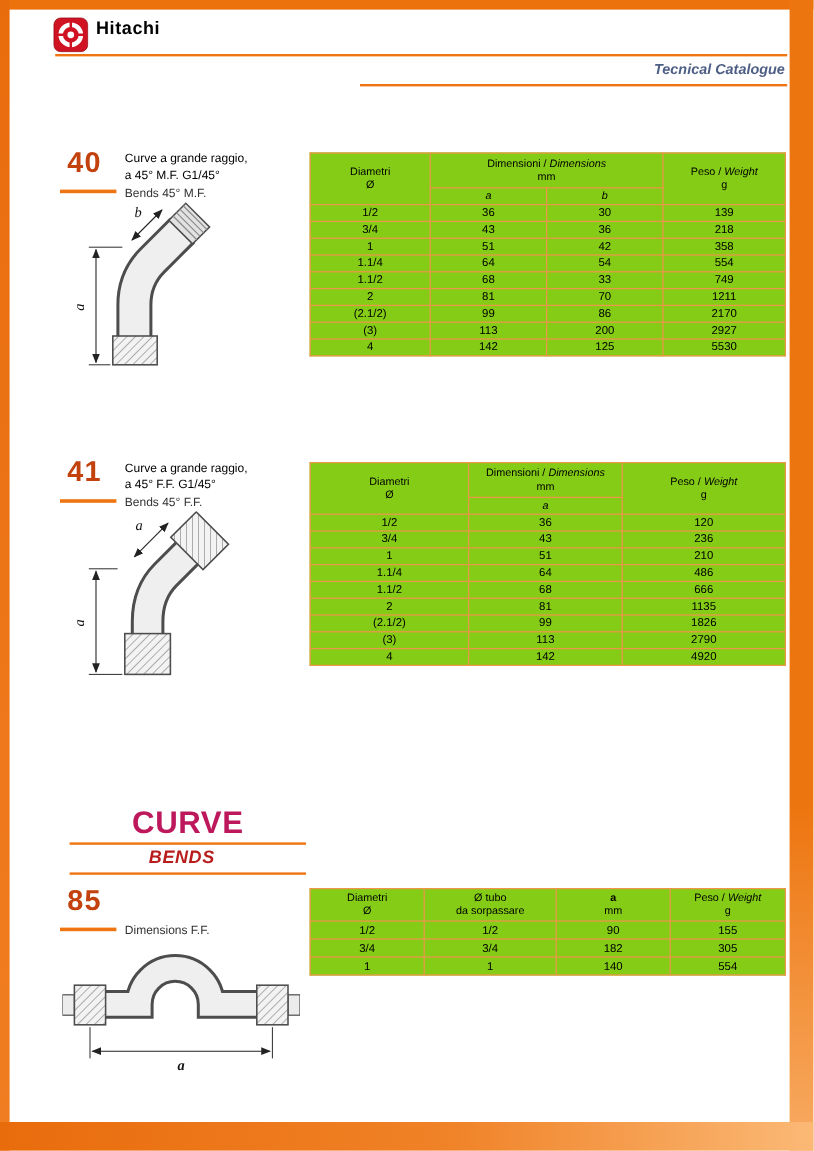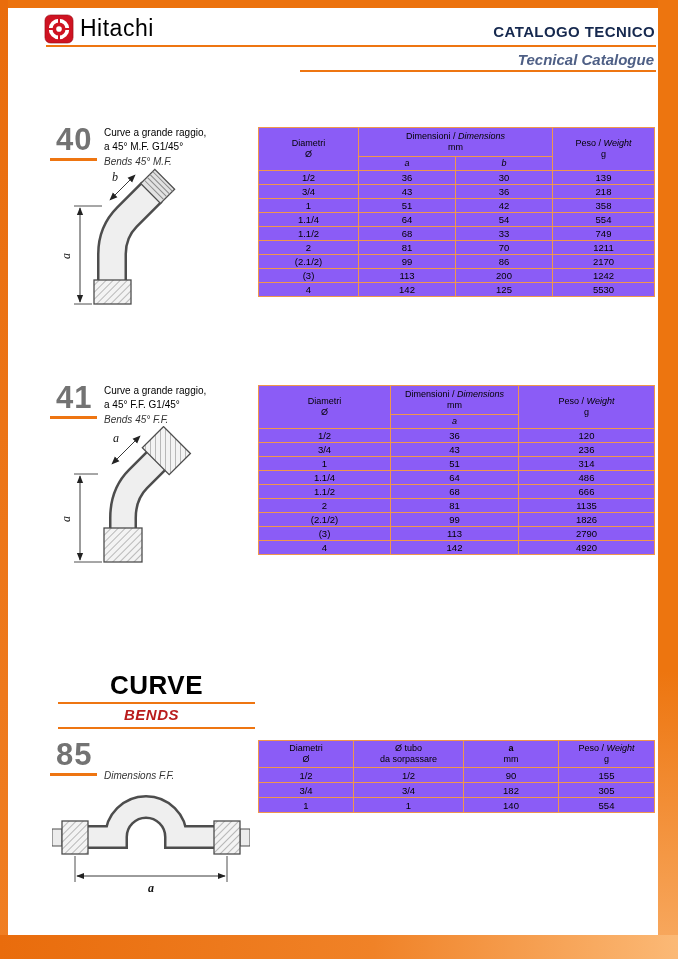--- a/index.html
+++ b/index.html
@@ -5,32 +5,32 @@
   html,body{margin:0;padding:0}
   body{background:#e9e9e9;font-family:"Liberation Sans","DejaVu Sans",sans-serif}
   .page{position:relative;width:678px;height:959px;background:#fff;margin:0 auto;overflow:hidden}
   .abs{position:absolute}
   
   .edge-top{position:absolute;left:0;top:0;width:100%;height:8px;background:#ec720d;z-index:5}
   .edge-left{position:absolute;left:0;top:0;width:8px;height:100%;background:linear-gradient(180deg,#e96c0c,#f07e22);z-index:5}
   .edge-right{position:absolute;right:0;top:0;width:20px;height:100%;background:linear-gradient(180deg,#ed750f 0%,#ed750f 70%,#f8ab63 100%);z-index:5}
   .edge-bottom{position:absolute;left:0;bottom:0;width:100%;height:24px;background:linear-gradient(90deg,#e96c0c 0%,#f08227 55%,#fbb976 100%);z-index:6}
   
-  .brand{left:80px;top:15px;font-size:23px;font-weight:normal;color:#000;letter-spacing:.5px}
+  .brand{left:80px;top:15px;font-size:15px;font-weight:bold;color:#000;letter-spacing:.5px}
   .cat-title{right:23px;top:23px;font-size:15px;font-weight:bold;color:#15284e;letter-spacing:.4px}
-  .cat-sub{right:24px;top:51px;font-size:15px;font-weight:bold;font-style:italic;color:#4e5f85}
+  .cat-sub{right:24px;top:51px;font-size:12px;font-weight:bold;font-style:italic;color:#4e5f85}
   .rule{position:absolute;background:#ee7511}
   
-  .num{position:absolute;font-size:31px;font-weight:bold;color:#737373;letter-spacing:1px}
+  .num{position:absolute;font-size:24px;font-weight:bold;color:#c2410c;letter-spacing:1px}
   .sec-title{position:absolute;font-size:10px;line-height:13.5px;color:#000}
-  .sec-sub{position:absolute;font-size:10px;font-style:italic;color:#333}
-  .mid-title{position:absolute;font-size:26px;font-weight:bold;color:#000000;letter-spacing:.5px}
+  .sec-sub{position:absolute;font-size:10px;color:#333}
+  .mid-title{position:absolute;font-size:26px;font-weight:bold;color:#be185d;letter-spacing:.5px}
   .mid-sub{position:absolute;font-size:15px;font-weight:bold;font-style:italic;color:#b91c1c;letter-spacing:.5px}
   
-  table.cat{position:absolute;border-collapse:collapse;table-layout:fixed;background:#8b5cf6;border:1px solid #e87b1e}
+  table.cat{position:absolute;border-collapse:collapse;table-layout:fixed;background:#84cc16;border:1px solid #e87b1e}
   .cat th,.cat td{border:1px solid #f0964b;text-align:center;vertical-align:middle;color:#000;padding:0}
   .cat th{font-size:9px;line-height:11px;font-weight:normal}
   .cat td{font-size:9.5px;height:13px;line-height:13px}
   .cat thead tr.grp th{height:28px}
   .cat thead tr.sub th{height:13px}
   .cat85 thead th{height:26px}
   .cat85 td{height:14px}
   
   .dim{font-size:12px;font-style:italic;font-family:"Liberation Serif","DejaVu Serif",serif;fill:#111}
   .dimb{font-weight:bold}
@@ -50,21 +50,20 @@
     <circle cx="16" cy="16" r="9" fill="none" stroke="#ffffff" stroke-width="4"></circle>
     <circle cx="16" cy="16" r="3" fill="#ffffff"></circle>
     <g stroke="#cf1322" stroke-width="2.2">
       <line x1="16" y1="4" x2="16" y2="12"></line>
       <line x1="16" y1="20" x2="16" y2="28"></line>
       <line x1="4" y1="16" x2="12" y2="16"></line>
       <line x1="20" y1="16" x2="28" y2="16"></line>
     </g>
   </svg>
   <div class="abs brand">Hitachi</div>
-  <div class="abs cat-title">CATALOGO TECNICO</div>
   <div class="rule" style="left:46px;right:22px;top:45px;height:2px"></div>
   <div class="abs cat-sub">Tecnical Catalogue</div>
   <div class="rule" style="left:300px;right:22px;top:70px;height:2px"></div>
 
   <div class="num" style="left:56px;top:122px">40</div>
   <div class="rule" style="left:50px;top:158px;width:47px;height:3px"></div>
   <div class="sec-title" style="left:104px;top:126px">
     <div>Curve a grande raggio,</div>
     <div>a 45° M.F. G1/45°</div>
   </div>
@@ -169,21 +168,21 @@
         <tr>
           <td>(2.1/2)</td>
           <td>99</td>
           <td>86</td>
           <td>2170</td>
         </tr>
         <tr>
           <td>(3)</td>
           <td>113</td>
           <td>200</td>
-          <td>1242</td>
+          <td>2927</td>
         </tr>
         <tr>
           <td>4</td>
           <td>142</td>
           <td>125</td>
           <td>5530</td>
         </tr>
       </tbody>
   </table>
 
@@ -255,21 +254,21 @@
           <td>120</td>
         </tr>
         <tr>
           <td>3/4</td>
           <td>43</td>
           <td>236</td>
         </tr>
         <tr>
           <td>1</td>
           <td>51</td>
-          <td>314</td>
+          <td>210</td>
         </tr>
         <tr>
           <td>1.1/4</td>
           <td>64</td>
           <td>486</td>
         </tr>
         <tr>
           <td>1.1/2</td>
           <td>68</td>
           <td>666</td>

